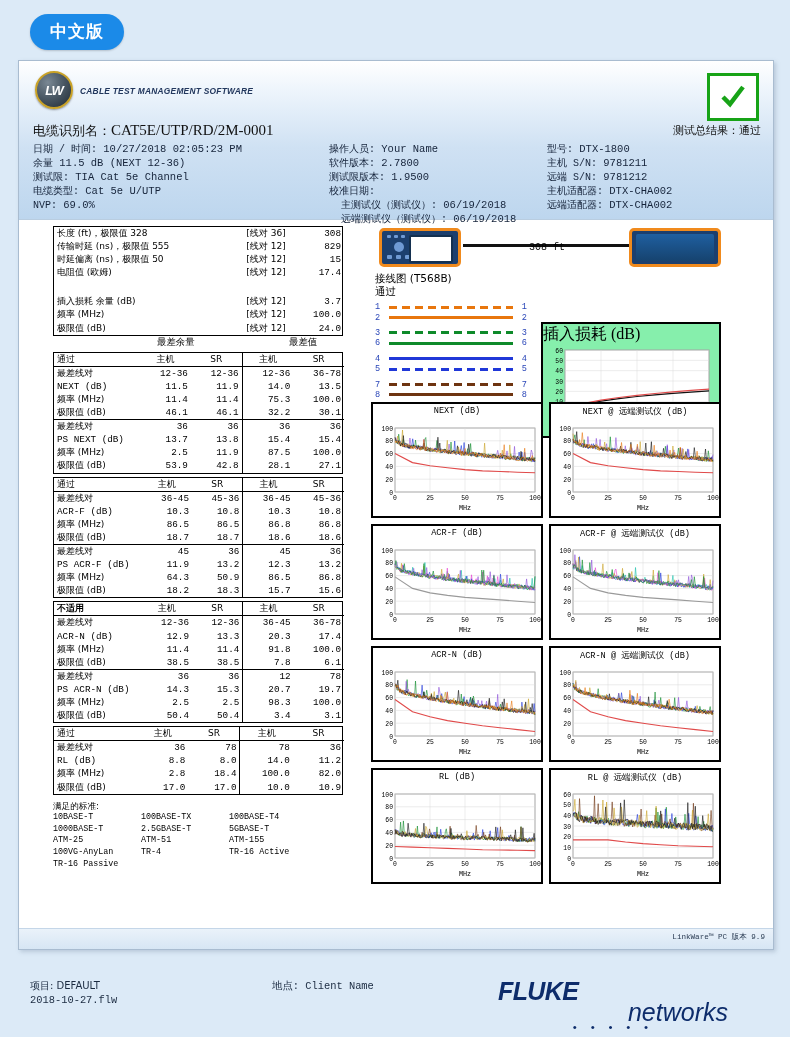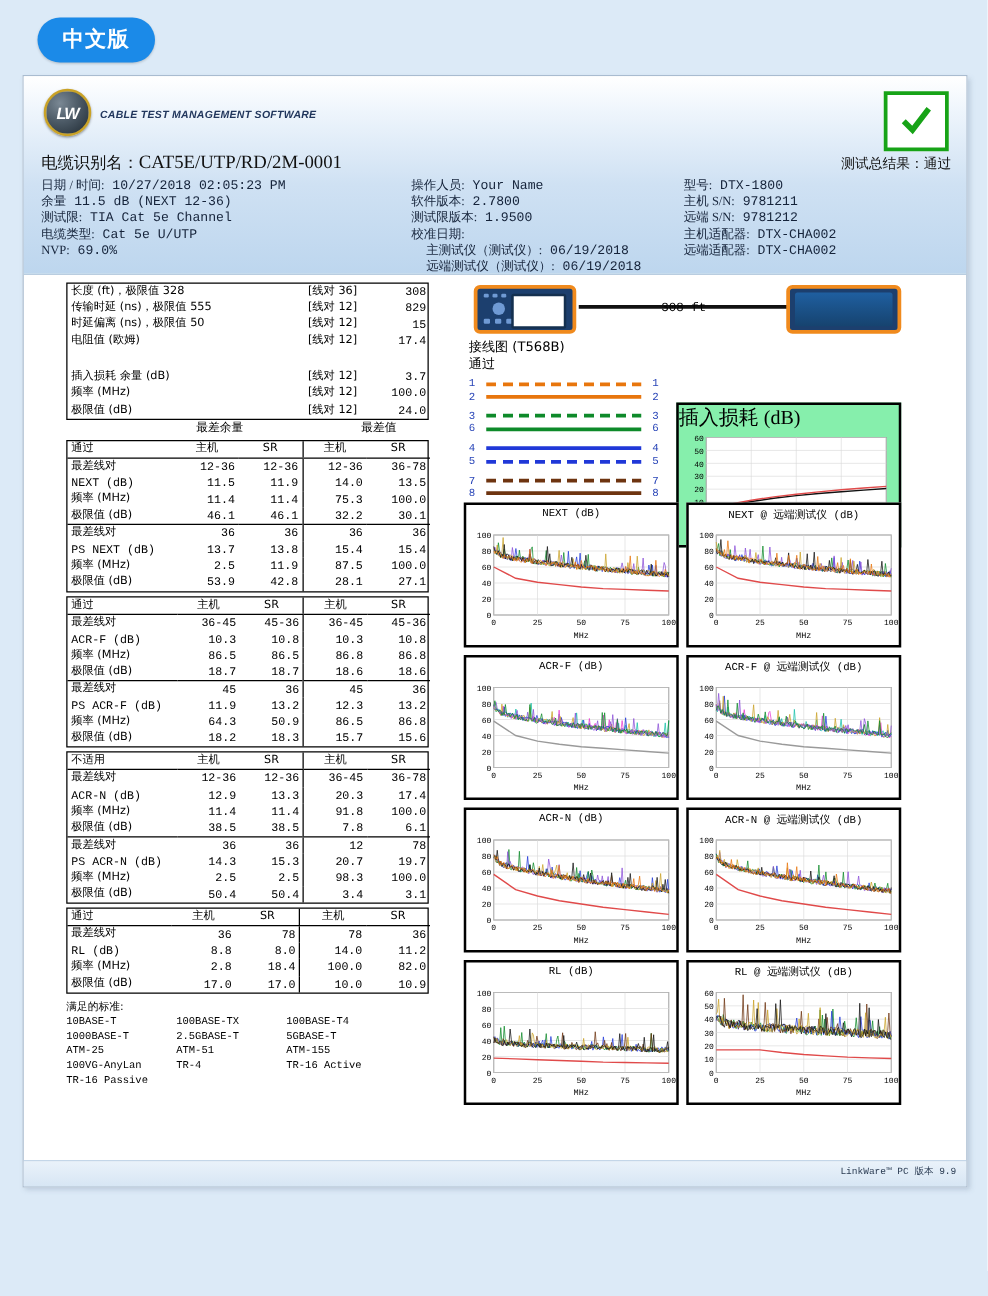--- a/index.html
+++ b/index.html
@@ -77,21 +77,21 @@
     position:absolute;left:14px;top:60px;
     font-size:15.5px;color:#111;white-space:nowrap;
   }
   .cable-id .cn{font-family:"DejaVu Sans",sans-serif;font-size:13px;}
   .cable-id .val{font-family:"Liberation Serif",serif;font-size:15px;}
 
   .meta{
     position:absolute;top:82px;font-size:10.5px;color:#15233a;line-height:12.9px;
     font-family:"Liberation Mono",monospace;
   }
-  .meta .cn{font-family:Liberation Serif, serif;font-size:10px;margin-top:13px;}
+  .meta .cn{font-family:Liberation Mono, monospace;font-size:10px;margin-top:13px;}
   .meta.col1{left:14px;}
   .meta.col2{left:310px;}
   .meta.col3{left:528px;}
   .meta .ind{padding-left:12px;}
 
   
   .body{position:relative;height:728px;}
 
   
   .left{position:absolute;left:34px;top:6px;width:290px;}
@@ -452,21 +452,21 @@
                     <td class="num bl">15.7</td>
                     <td class="num">15.6</td>
                   </tr>
                 </tbody>
               </table>
             </div>
             <div class="box" style="margin-top: 3px;">
               <table class="grid">
                 <tbody>
                   <tr class="hdrrow">
-                    <td class="cn " style="width: 86px;">不适用</td>
+                    <td class="cn " style="width: 86px; font-weight: bold;">不适用</td>
                     <td class="cn ctr" style="width: 52px;">主机</td>
                     <td class="cn ctr" style="width: 52px;">SR</td>
                     <td class="cn ctr bl" style="width: 52px;">主机</td>
                     <td class="cn ctr" style="width: 52px;">SR</td>
                   </tr>
                   <tr>
                     <td class="cn">最差线对</td>
                     <td class="num">12-36</td>
                     <td class="num">12-36</td>
                     <td class="num bl">36-45</td>
@@ -1017,13 +1017,25 @@
             </div>
           </div>
       </div>
     </div>
 
     <div class="foot">
       <div class="ver cn">LinkWare™ PC 版本 9.9</div>
     </div>
   </div>
 
+  <div class="pagefoot">
+    <div class="pf-left">
+      <div class="cn">项目: DEFAULT</div>
+      <div>2018-10-27.flw</div>
+    </div>
+    <div class="pf-mid cn">地点: Client Name</div>
+    <div class="fluke">
+      <div class="f1">FLUKE</div>
+      <div class="f2">networks</div>
+      <div class="dots">• • • • •</div>
+    </div>
+  </div>
 </div>
 
 </body></html>

